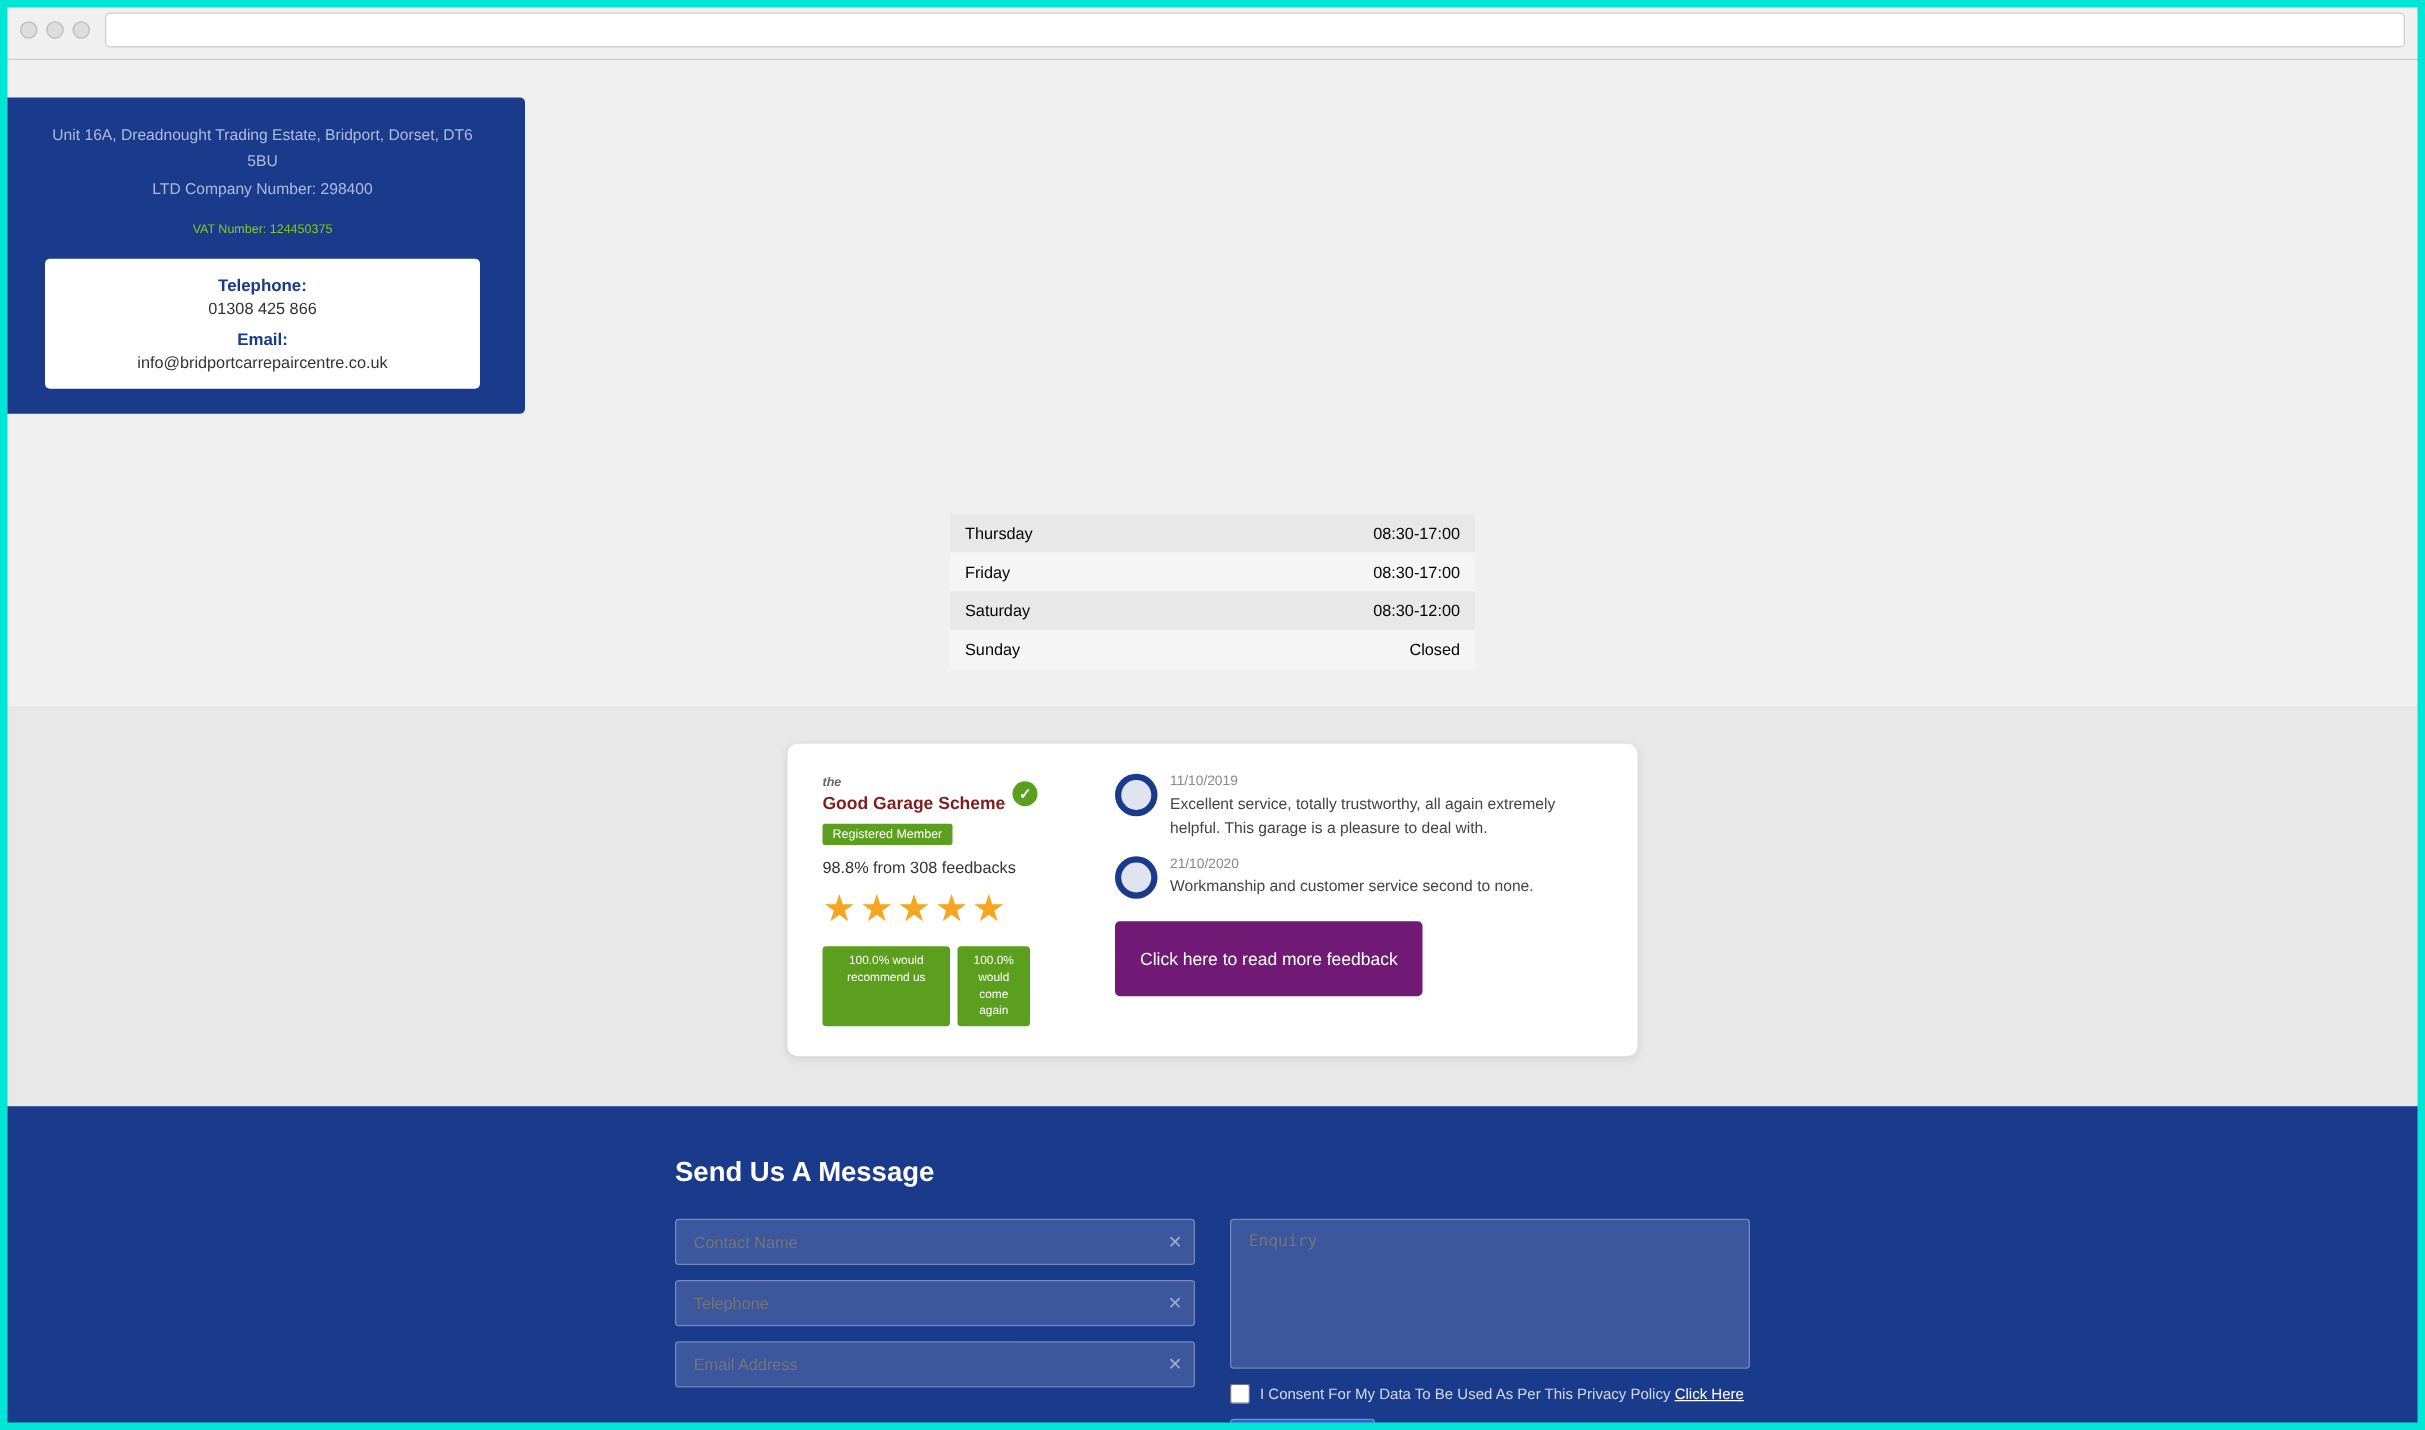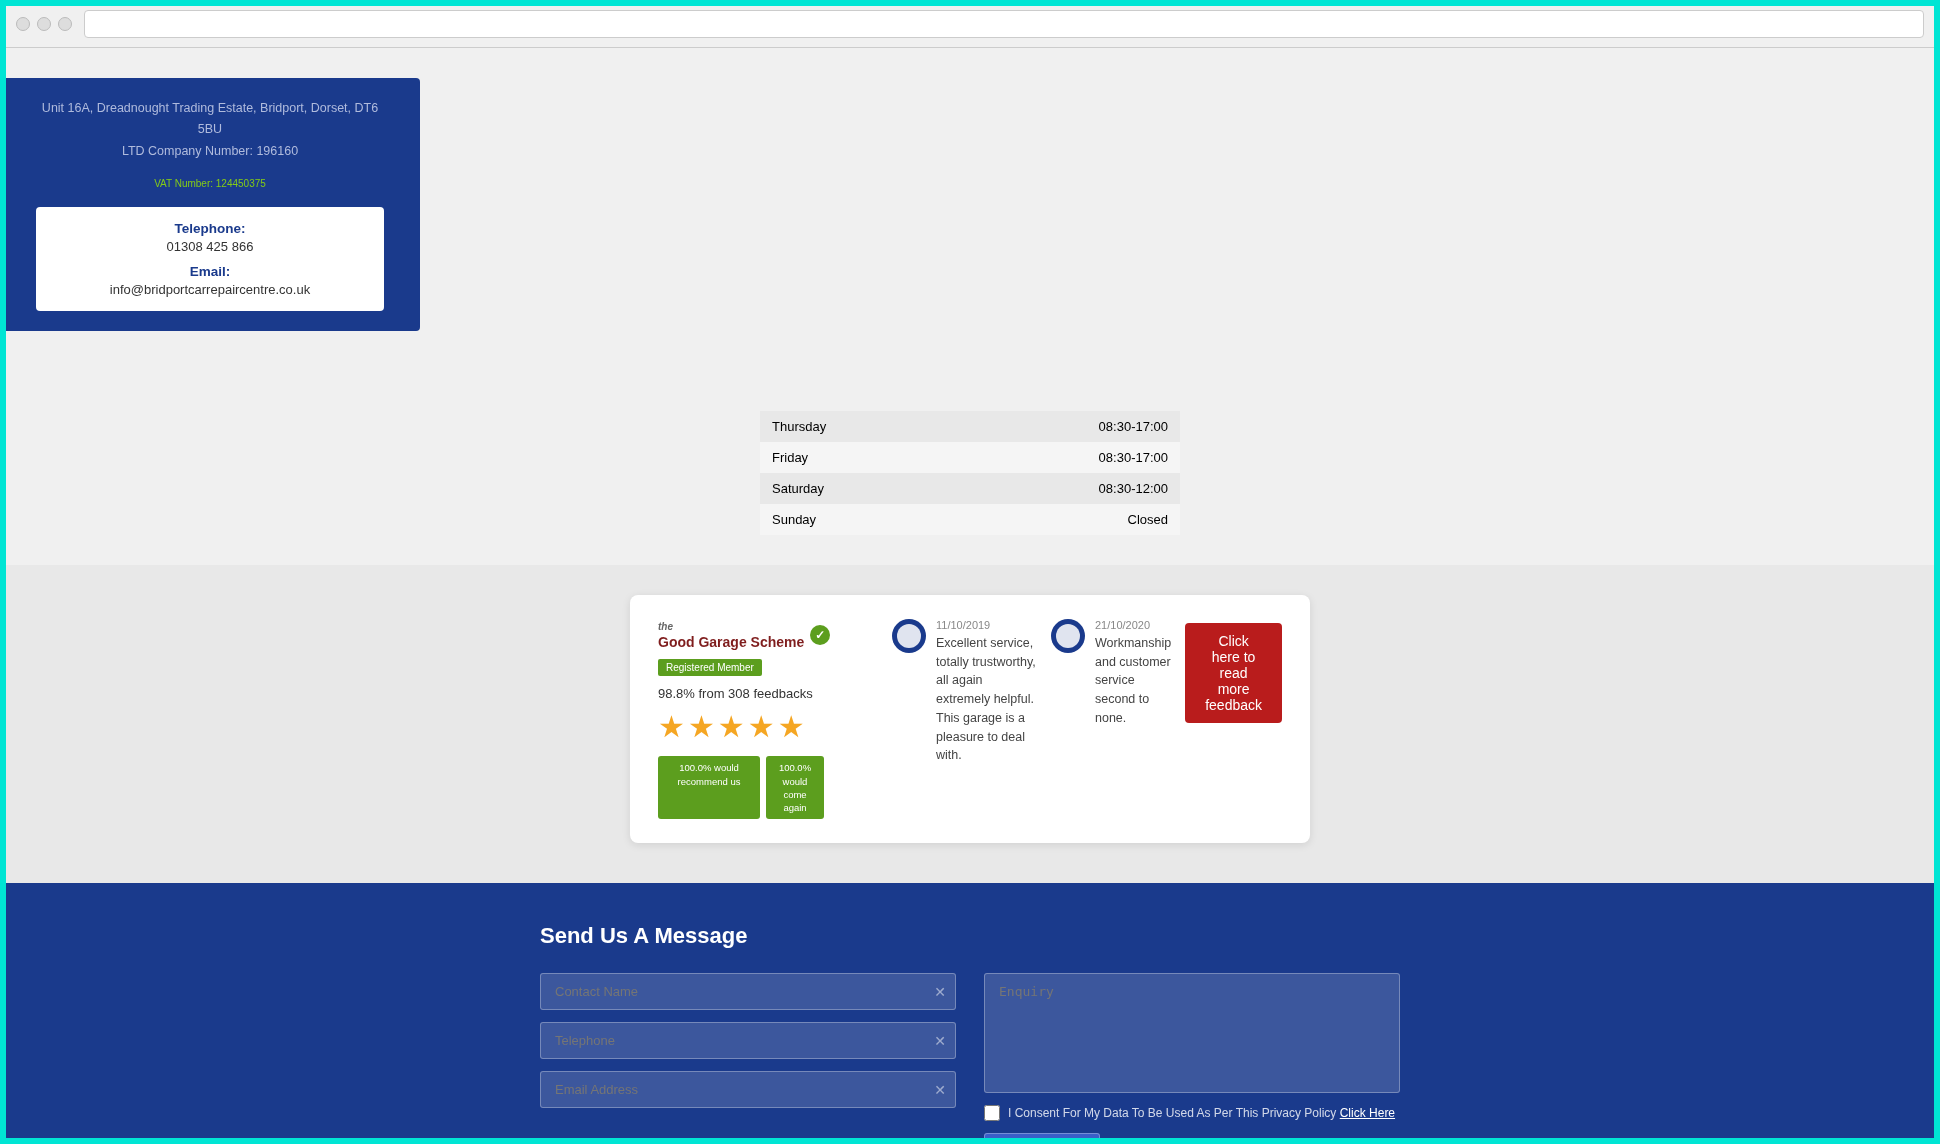--- a/index.html
+++ b/index.html
@@ -21,21 +21,21 @@
     <div style="width:14px;height:14px;border-radius:50%;border:1px solid #bbb;background:#ddd;"></div>
   </div>
   <div style="flex:1;height:28px;background:white;border:1px solid #ccc;border-radius:4px;"></div>
 </div>
 
 <div style="background:#f0f0f0; padding:30px 0 30px; display:flex; justify-content:center; gap:80px;flex-direction:column;">
 
   <div style="background:#1a3a8c; border-radius:4px; padding:20px 36px; text-align:center; width:420px; color:white;">
     <div style="font-size:12.5px; color:#b0bbdd; line-height:1.7; margin-bottom:6px;">
       <span>Unit 16A, Dreadnought Trading Estate, Bridport, Dorset, DT6 5BU</span><br>
-      <span>LTD Company Number: 196160</span>
+      <span>LTD Company Number: 298400</span>
     </div>
     <div style="font-size:10px; color:#84cc16; margin-bottom:18px;margin-top:16px;">VAT Number: 124450375</div>
     <div style="background:white; border-radius:4px; padding:14px 20px;">
       <div style="color:#1a3a8c; font-weight:bold; font-size:13.5px; margin-bottom:3px;">Telephone:</div>
       <div style="color:#333; font-size:13px; margin-bottom:10px;">01308 425 866</div>
       <div style="color:#1a3a8c; font-weight:bold; font-size:13.5px; margin-bottom:3px;">Email:</div>
       <div style="color:#333; font-size:13px;">info@bridportcarrepaircentre.co.uk</div>
     </div>
   </div>
 
@@ -79,21 +79,21 @@
         <span style="color:#f5a623; font-size:30px;">★</span>
         <span style="color:#f5a623; font-size:30px;">★</span>
         <span style="color:#f5a623; font-size:30px;">★</span>
       </div>
       <div style="display:flex; gap:6px;">
         <div style="background:#5c9e1e; color:white; font-size:9.5px; padding:5px 7px; border-radius:3px; text-align:center; line-height:1.4; width:102px;">100.0% would recommend us</div>
         <div style="background:#5c9e1e; color:white; font-size:9.5px; padding:5px 7px; border-radius:3px; text-align:center; line-height:1.4; width:58px;">100.0% would come again</div>
       </div>
     </div>
 
-    <div style="flex:1; display:flex; flex-direction:row; gap:14px;">
+    <div style="flex:1; display:flex; flex-direction:column; gap:14px;">
 
       <div style="display:flex; gap:10px; align-items:flex-start;">
         <div style="width:34px; height:34px; background:#1a3a8c; border-radius:50%; flex-shrink:0; display:flex; align-items:center; justify-content:center;">
           <div style="width:24px; height:24px; background:#e0e4ef; border-radius:50%;"></div>
         </div>
         <div>
           <div style="font-size:11px; color:#888; margin-bottom:3px;">11/10/2019</div>
           <div style="font-size:12.5px; color:#444; line-height:1.5;">Excellent service, totally trustworthy, all again extremely helpful. This garage is a pleasure to deal with.</div>
         </div>
       </div>
@@ -101,21 +101,21 @@
       <div style="display:flex; gap:10px; align-items:flex-start;">
         <div style="width:34px; height:34px; background:#1a3a8c; border-radius:50%; flex-shrink:0; display:flex; align-items:center; justify-content:center;">
           <div style="width:24px; height:24px; background:#e0e4ef; border-radius:50%;"></div>
         </div>
         <div>
           <div style="font-size:11px; color:#888; margin-bottom:3px;">21/10/2020</div>
           <div style="font-size:12.5px; color:#444; line-height:1.5;">Workmanship and customer service second to none.</div>
         </div>
       </div>
 
-      <button style="background:#b91c1c; color:white; border:none; padding:10px 20px; border-radius:4px; font-size:14px; cursor:pointer; align-self:flex-start; margin-top:4px;">Click here to read more feedback</button>
+      <button style="background:#701a75; color:white; border:none; padding:22px 20px; border-radius:4px; font-size:14px; cursor:pointer; align-self:flex-start; margin-top:4px;">Click here to read more feedback</button>
     </div>
   </div>
 </div>
 
 <div style="background:#1a3a8c; padding:40px 0 50px;">
   <div style="max-width:900px; margin:0 auto; padding:0 20px;">
     <h2 style="color:white; font-size:22px; font-weight:bold; margin-bottom:24px;">Send Us A Message</h2>
     <div style="display:flex; gap:28px;">
 
       <div style="flex:1; display:flex; flex-direction:column; gap:12px;">

